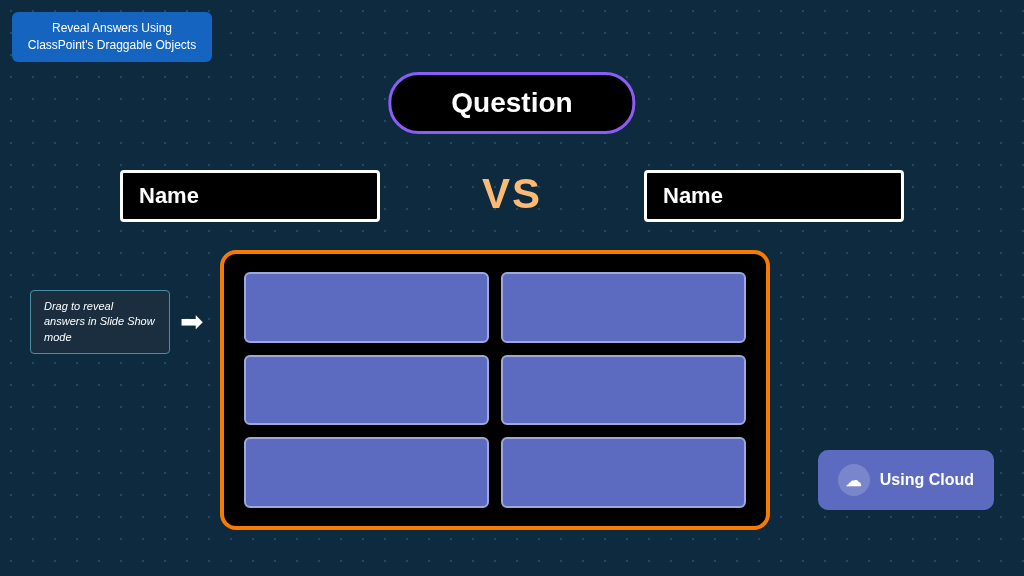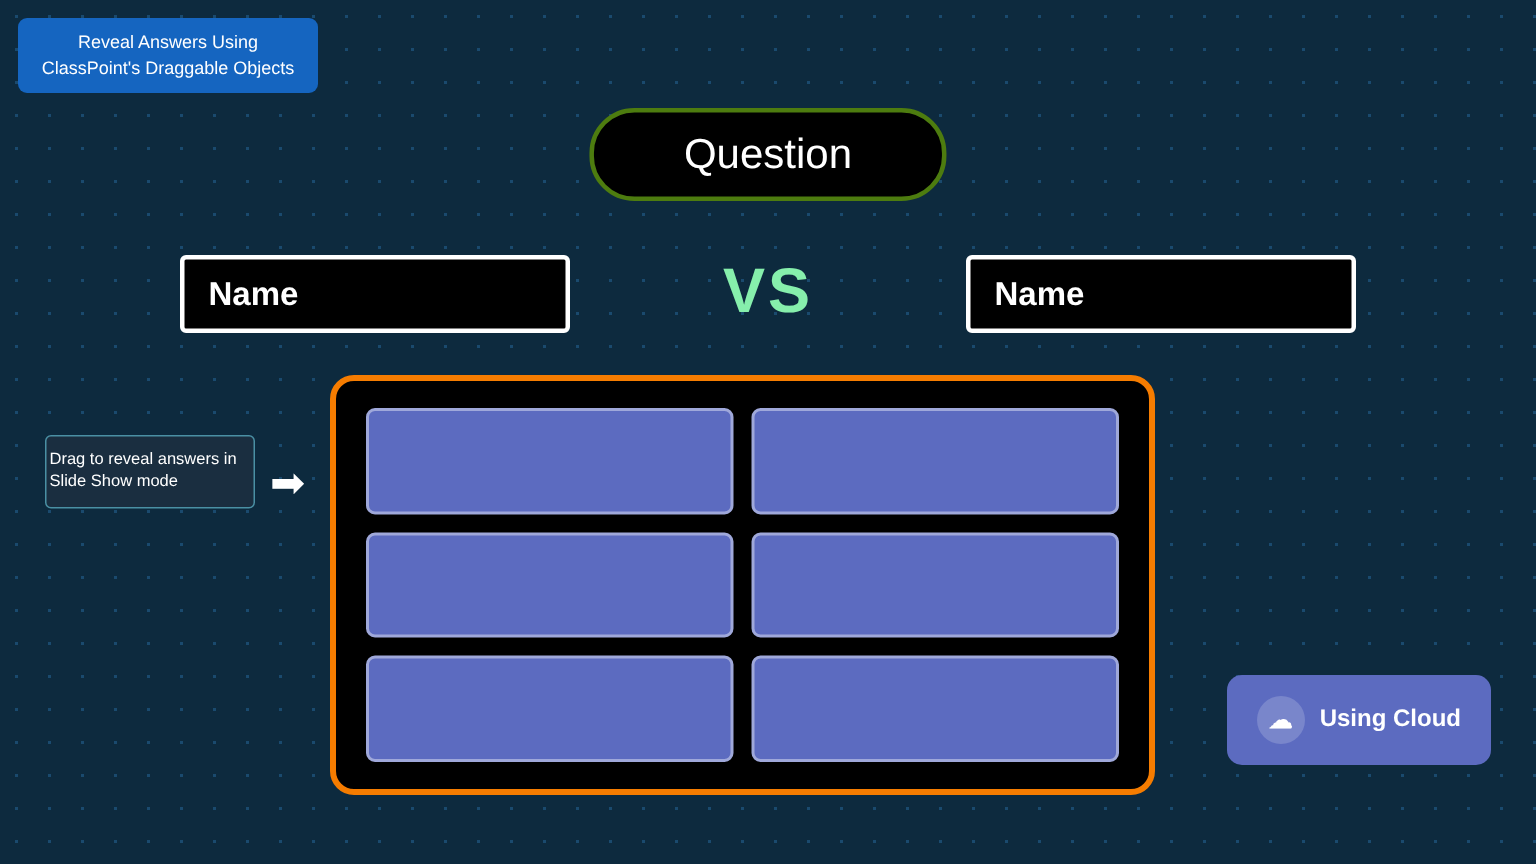--- a/index.html
+++ b/index.html
@@ -32,26 +32,26 @@
       z-index: 10;
     }
 
     
     .question-box {
       position: absolute;
       top: 72px;
       left: 50%;
       transform: translateX(-50%);
       background-color: #000;
-      border: 3px solid #4d7c0f;
+      border: 3px solid #8b5cf6;
       border-radius: 30px;
       padding: 12px 60px;
       color: #fff;
       font-size: 28px;
-      font-weight: normal;
+      font-weight: bold;
       white-space: nowrap;
       z-index: 10;
     }
 
     
     .name-left {
       position: absolute;
       top: 170px;
       left: 120px;
       background-color: #000;
@@ -85,41 +85,42 @@
       font-weight: bold;
       z-index: 10;
     }
 
     
     .vs-text {
       position: absolute;
       top: 170px;
       left: 50%;
       transform: translateX(-50%);
-      color: #86efac;
+      color: #fdba74;
       font-size: 42px;
       font-weight: 900;
       letter-spacing: 2px;
       z-index: 10;
     }
 
     
     .drag-hint {
       position: absolute;
       top: 290px;
       left: 30px;
       background-color: #1a2e40;
       border: 1px solid #4a90a4;
       color: #fff;
       font-size: 11px;
-      padding: 8px 2px;
+      padding: 8px 13px;
       border-radius: 4px;
       max-width: 140px;
       line-height: 1.4;
       z-index: 10;
+      font-style: italic;
     }
 
     
     .drag-arrow {
       position: absolute;
       top: 305px;
       left: 180px;
       color: #fff;
       font-size: 28px;
       z-index: 10;

